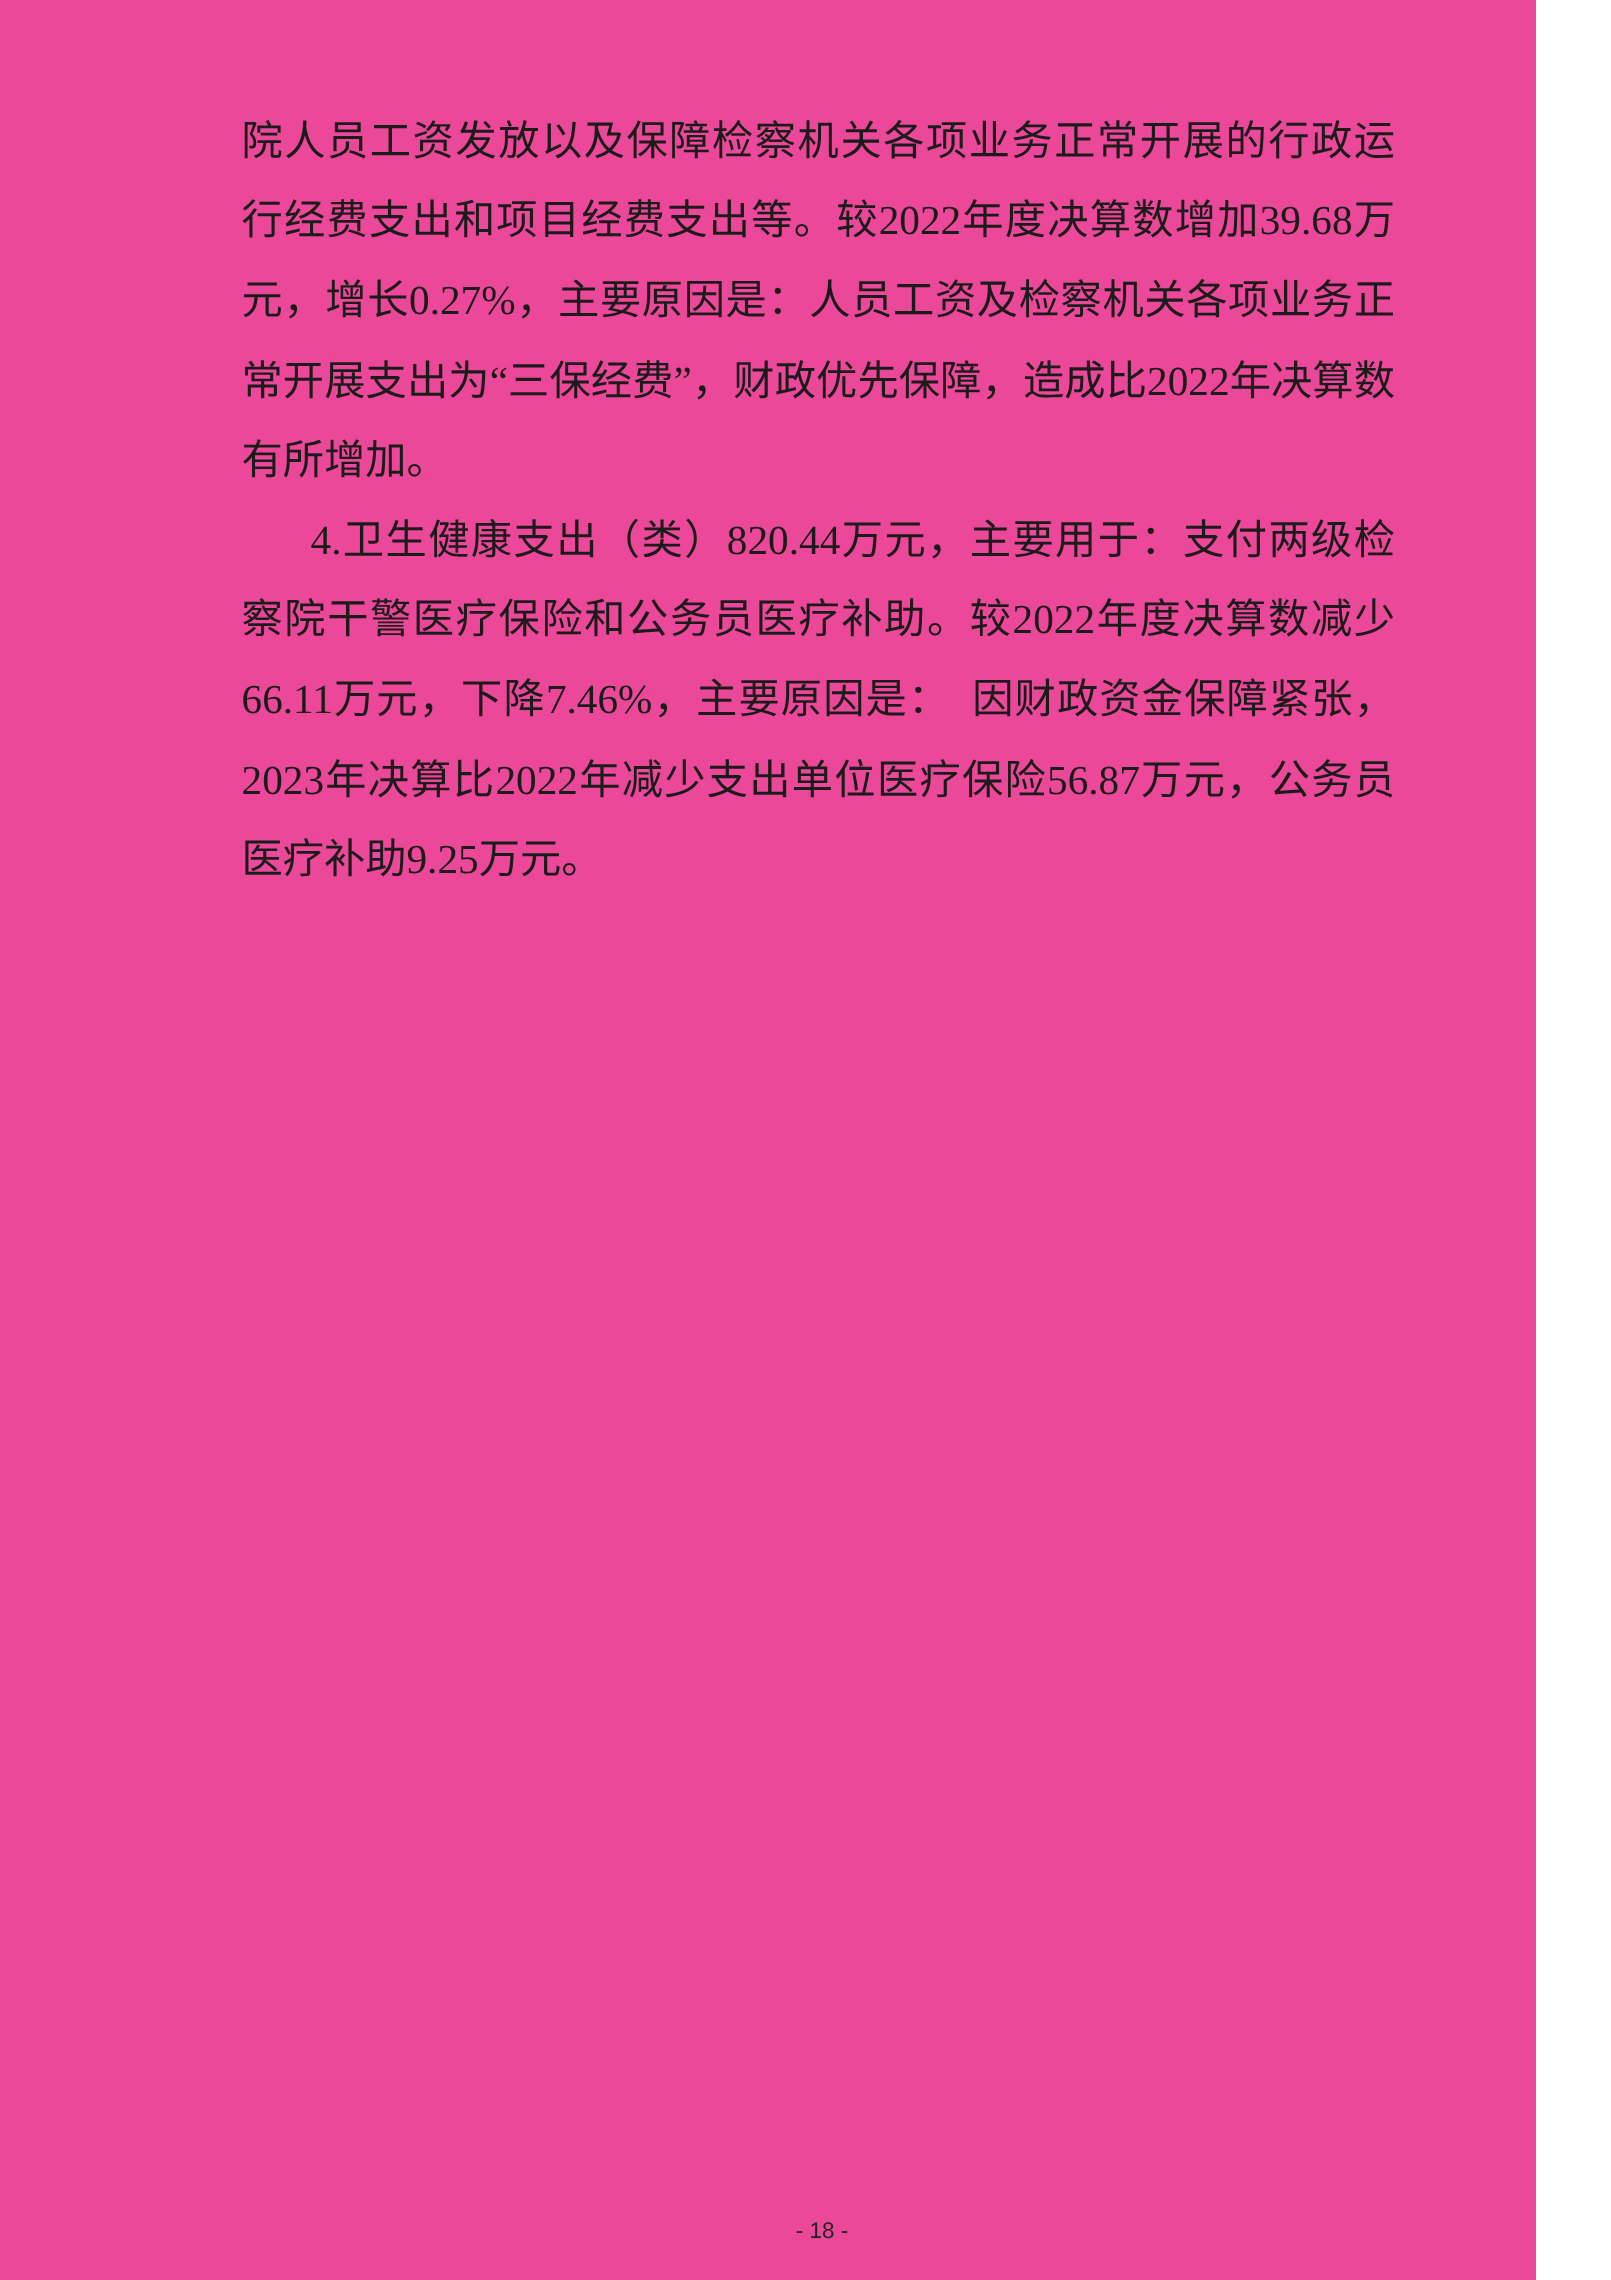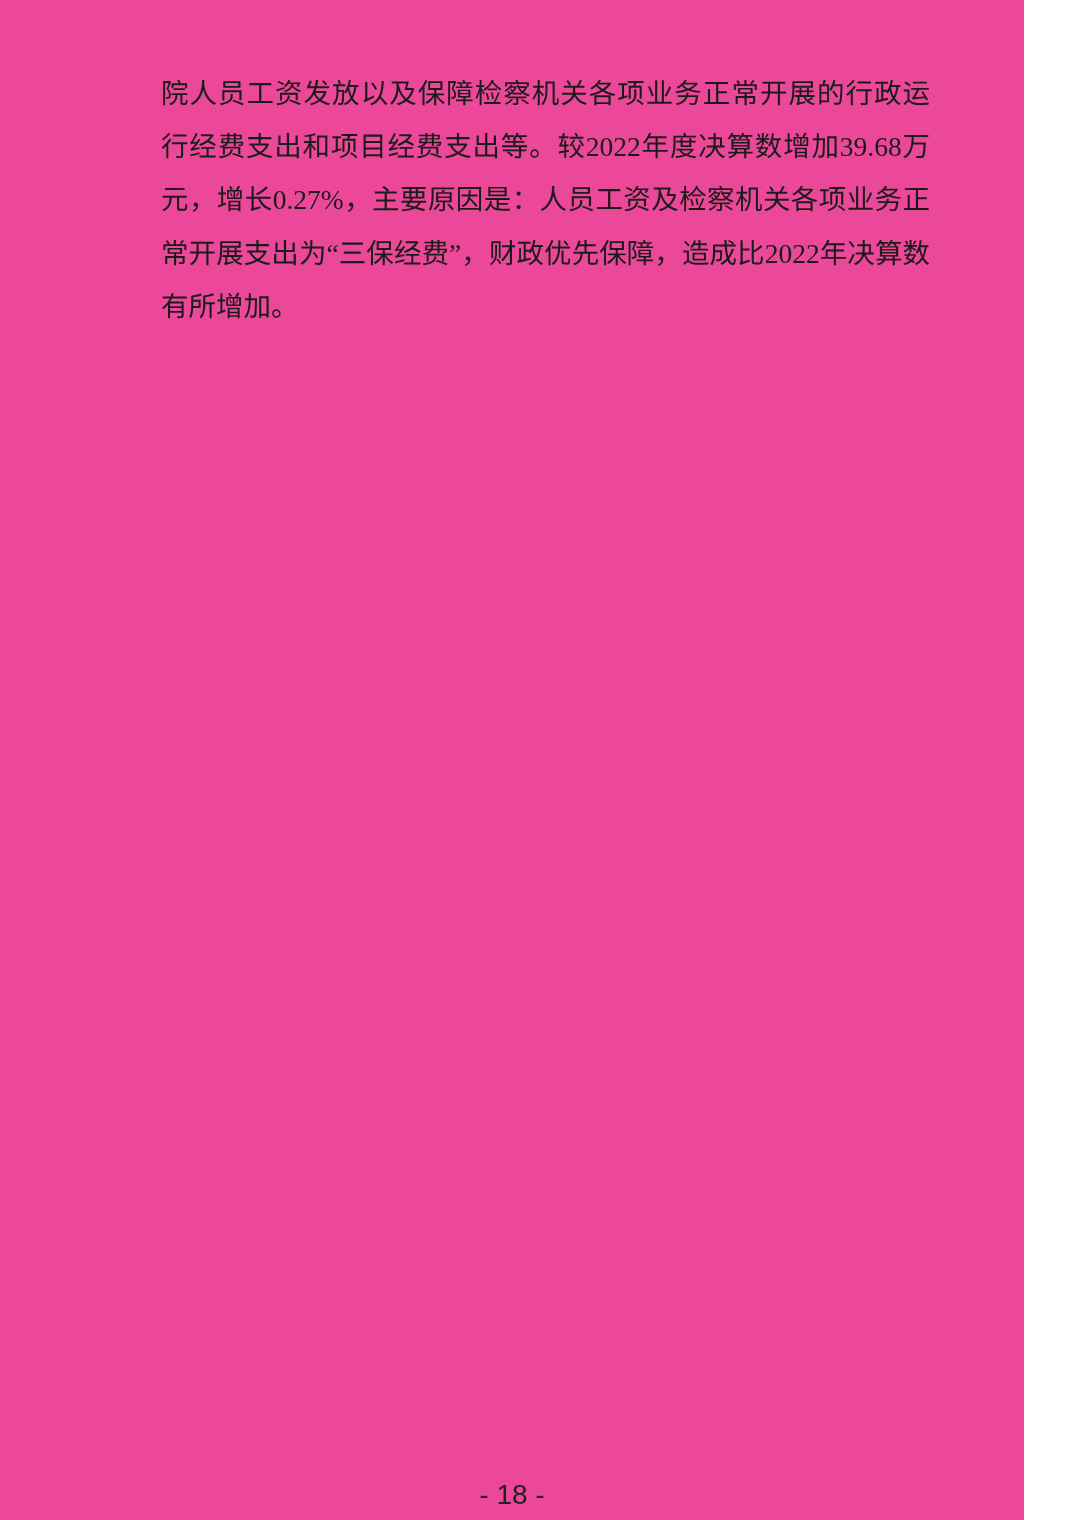--- a/index.html
+++ b/index.html
@@ -33,25 +33,27 @@
   .para.num-indent {
     text-indent: 46px;
   }
   .footer {
     position: absolute;
     top: 1479px;
     left: 0;
     width: 100%;
     text-align: center;
     font-family: "Liberation Sans", "DejaVu Sans", sans-serif;
-    font-size: 28px;
+    font-size: 15px;
     color: #222222;
+    padding-left: 36px;
   }
 </style>
 </head>
 <body>
 
 <div class="page">
   <div class="content">
     <p class="para">院人员工资发放以及保障检察机关各项业务正常开展的行政运行经费支出和项目经费支出等。较2022年度决算数增加39.68万元，增长0.27%，主要原因是：人员工资及检察机关各项业务正常开展支出为“三保经费”，财政优先保障，造成比2022年决算数有所增加。</p>
+    <p class="para num-indent">4.卫生健康支出（类）820.44万元，主要用于：支付两级检察院干警医疗保险和公务员医疗补助。较2022年度决算数减少66.11万元，下降7.46%，主要原因是：　因财政资金保障紧张，2023年决算比2022年减少支出单位医疗保险56.87万元，公务员医疗补助9.25万元。</p>
   </div>
   <div class="footer">- 18 -</div>
 </div>
 
 </body></html>

